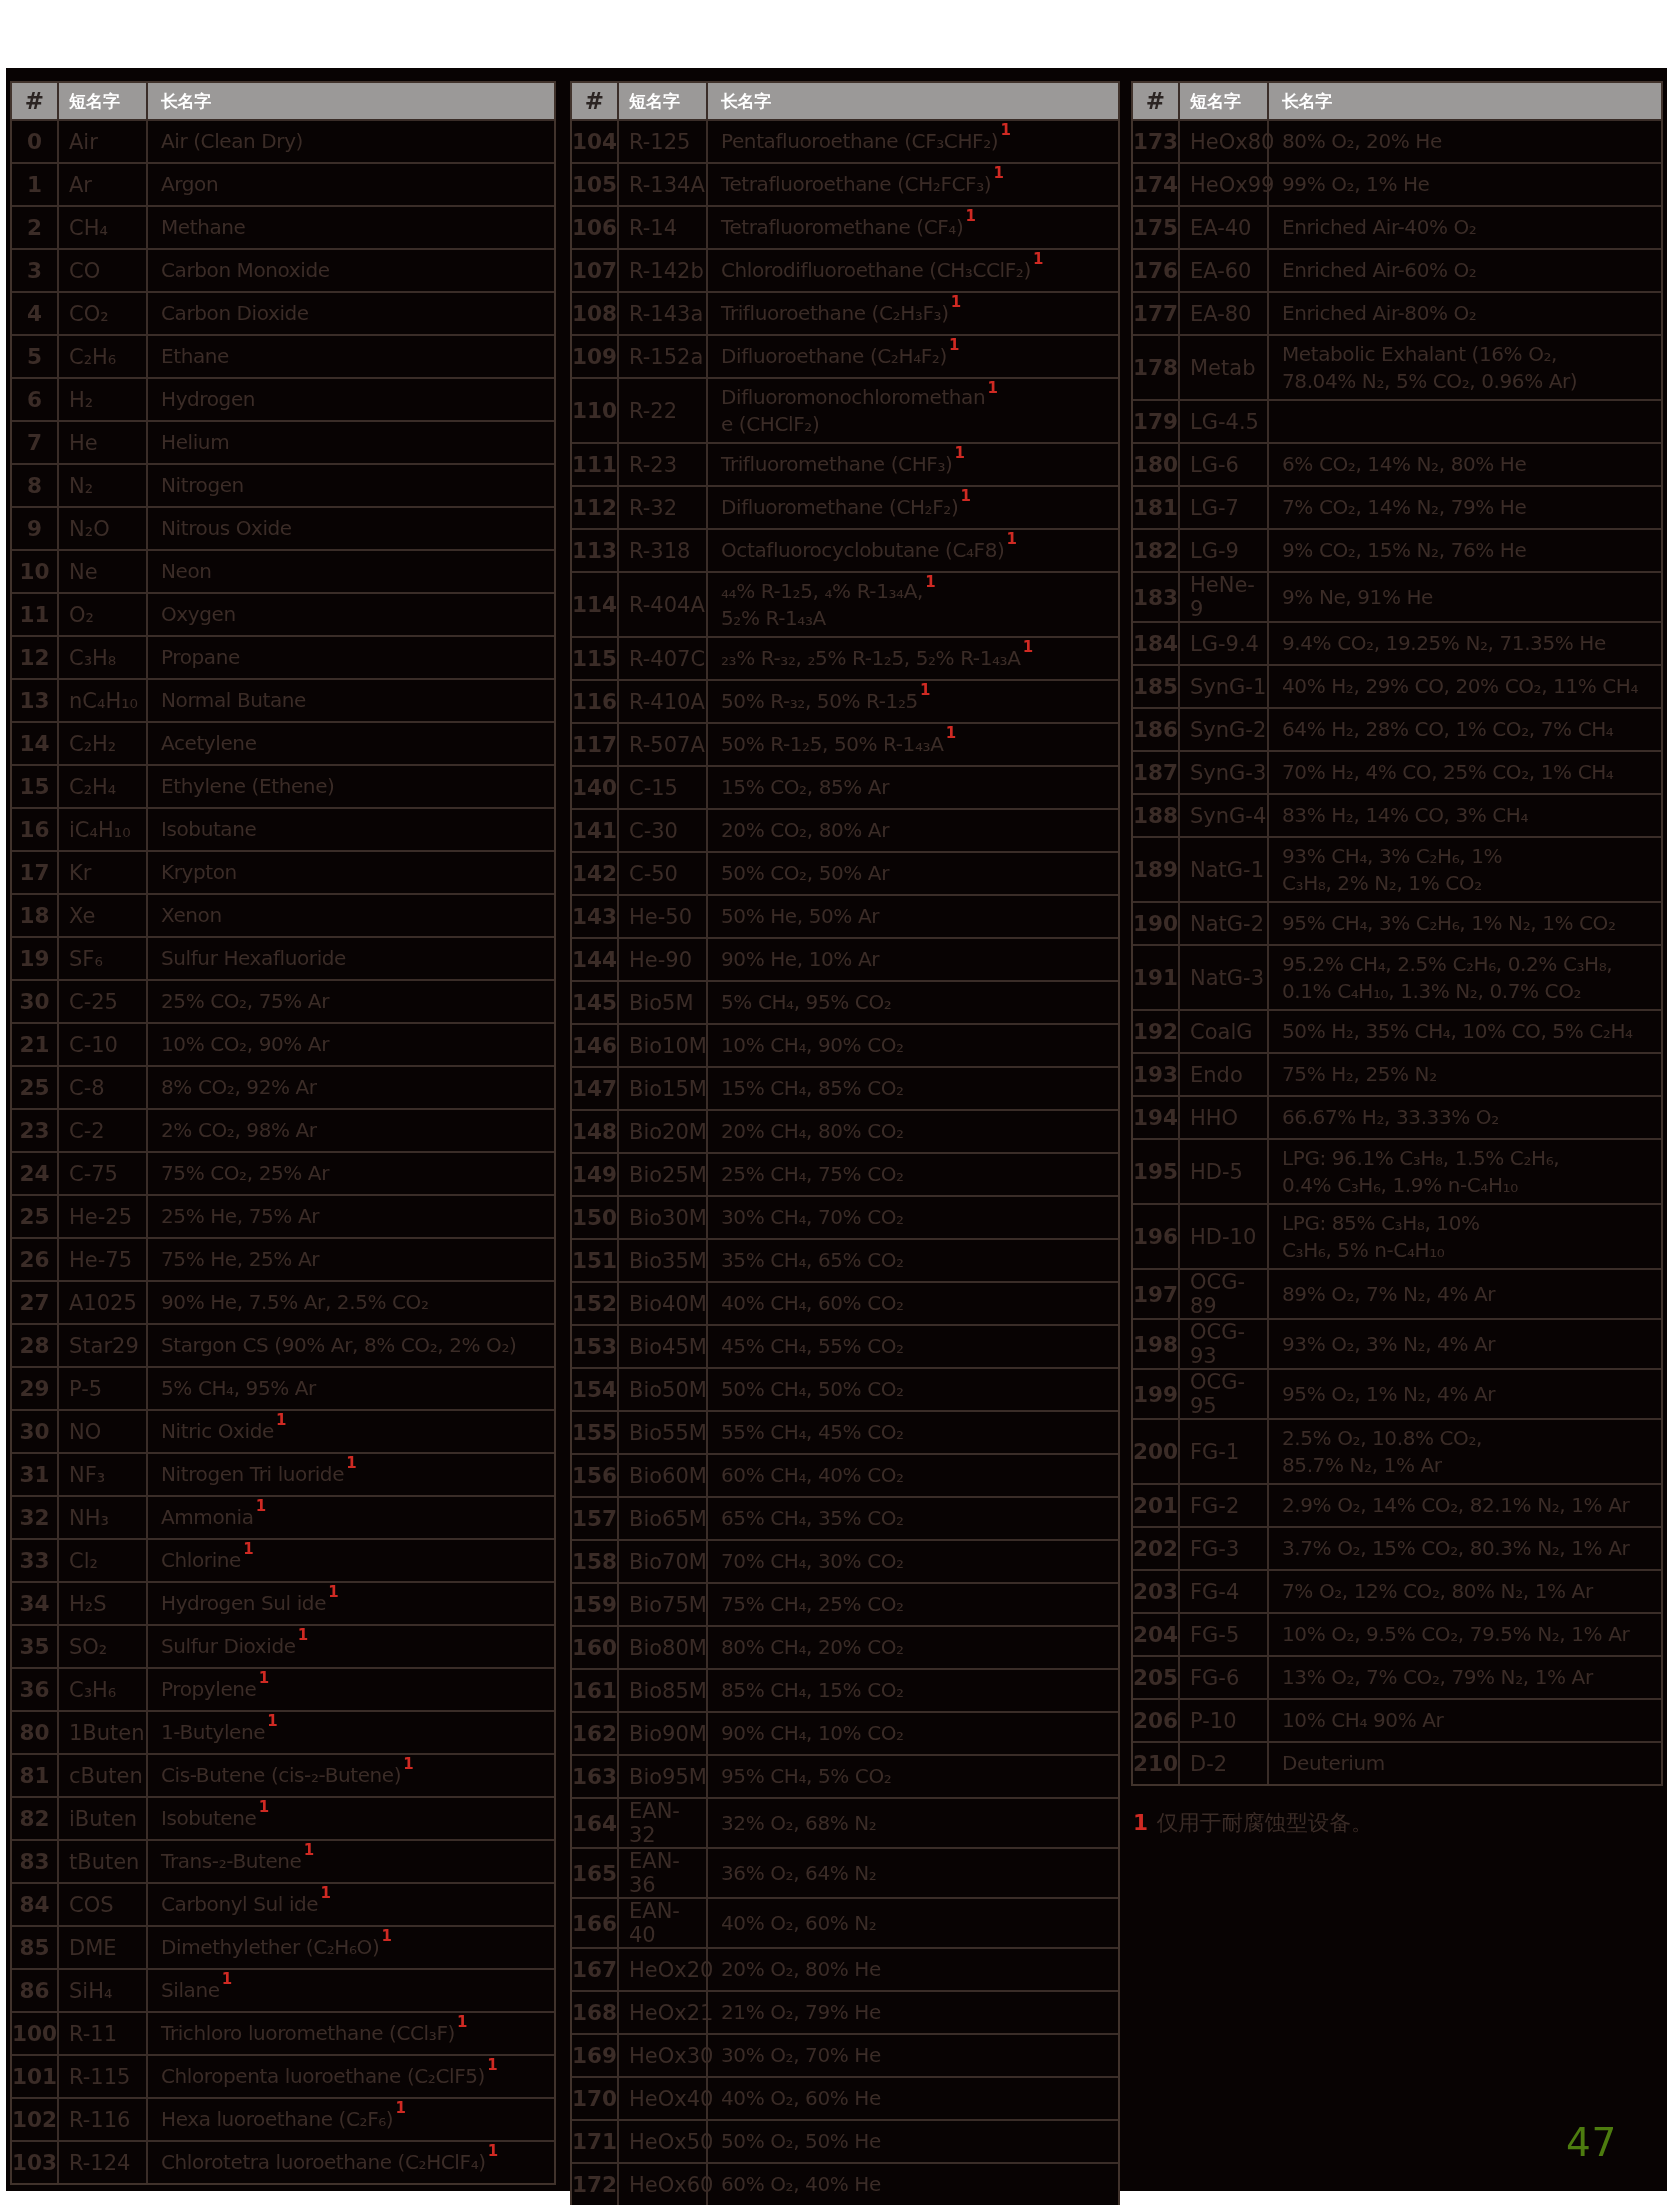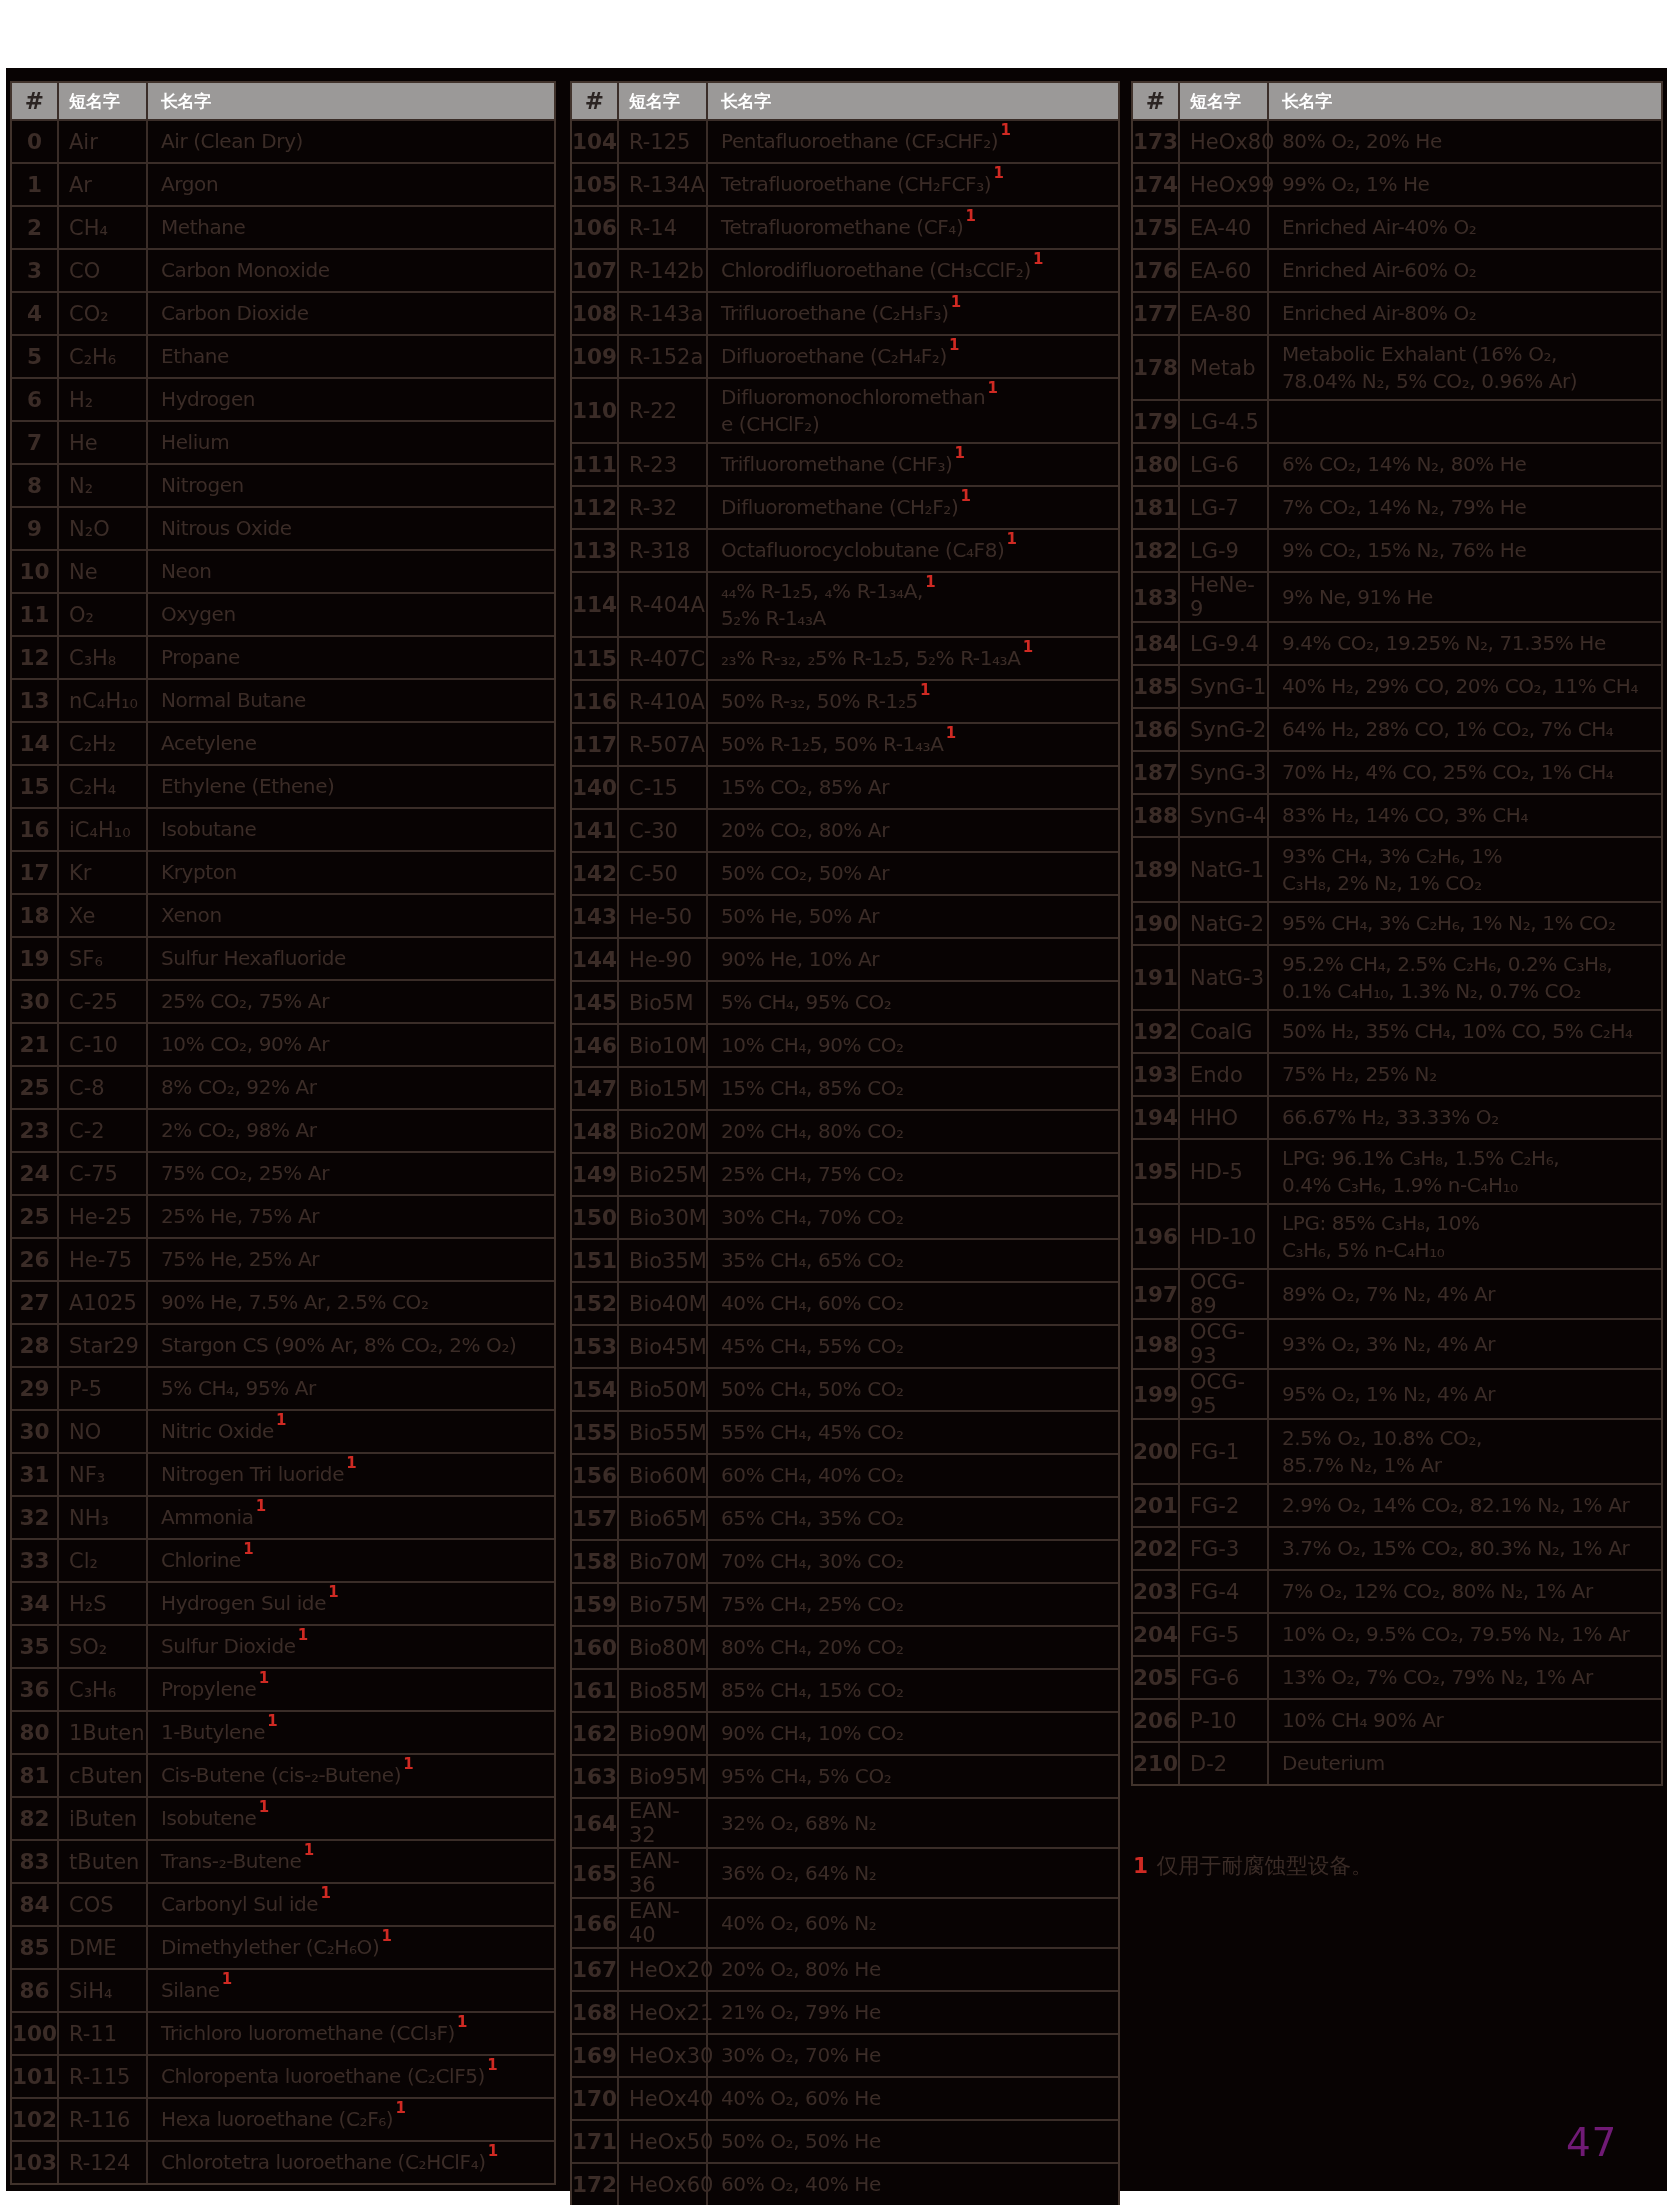--- a/index.html
+++ b/index.html
@@ -53,26 +53,26 @@
     color:var(--ink);font-size:20px;letter-spacing:-0.4px;line-height:27px;
     box-sizing:border-box;
   }
   .long-text{white-space:pre-line;}
   sup.note{
     color:var(--red);font-weight:bold;font-size:15px;
     position:relative;top:-8px;margin-left:2.2px;align-self:flex-start;
   }
   .footnote{
     position:absolute;left:1133px;top:1808px;
-    font-size:21.6px;color:var(--ink);margin-top:43px;
+    font-size:21.6px;color:var(--ink);
   }
   .footnote .note-marker{color:var(--red);font-weight:bold;margin-right:8.6px;}
   .page-number{
     position:absolute;left:1566px;top:2120px;
-    font-size:39px;color:#701a75;letter-spacing:0.7px;
+    font-size:39px;color:#4d7c0f;letter-spacing:0.7px;
   }
 </style>
 </head>
 <body>
 
 <div class="black-panel"></div>
 
 <div class="gas-table t-left">
     <div class="thead">
       <div class="c-num">#</div>

